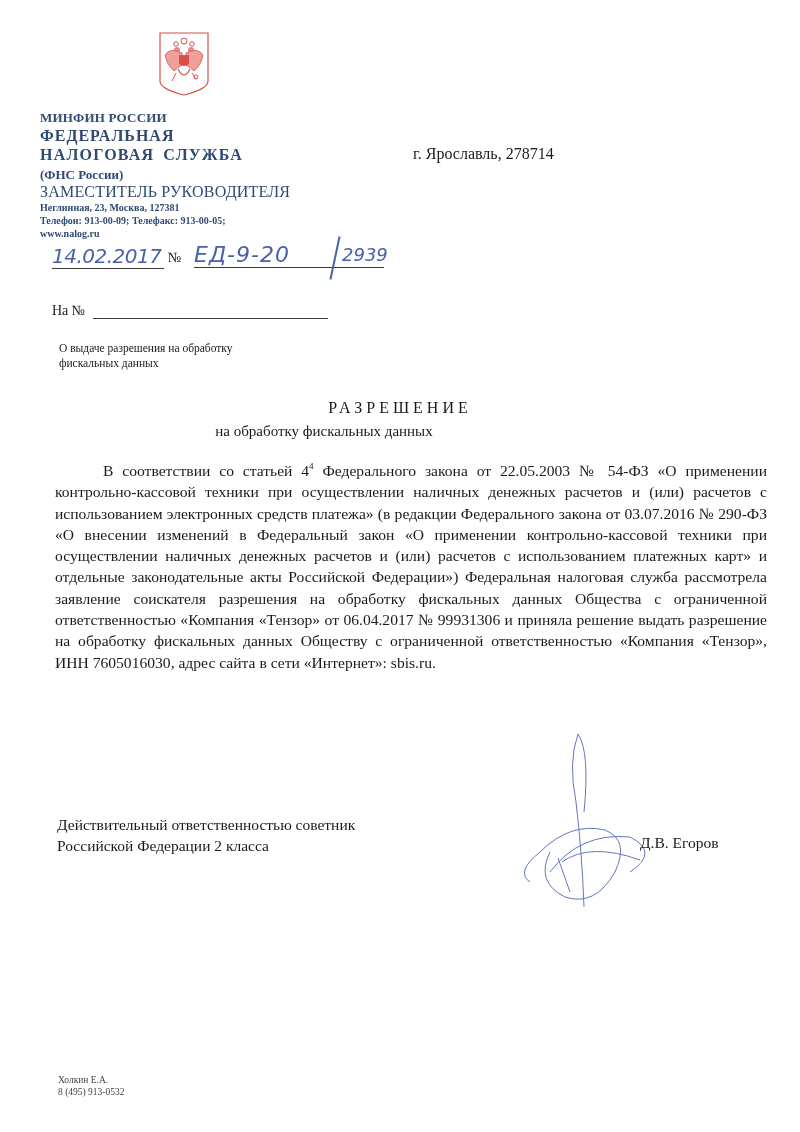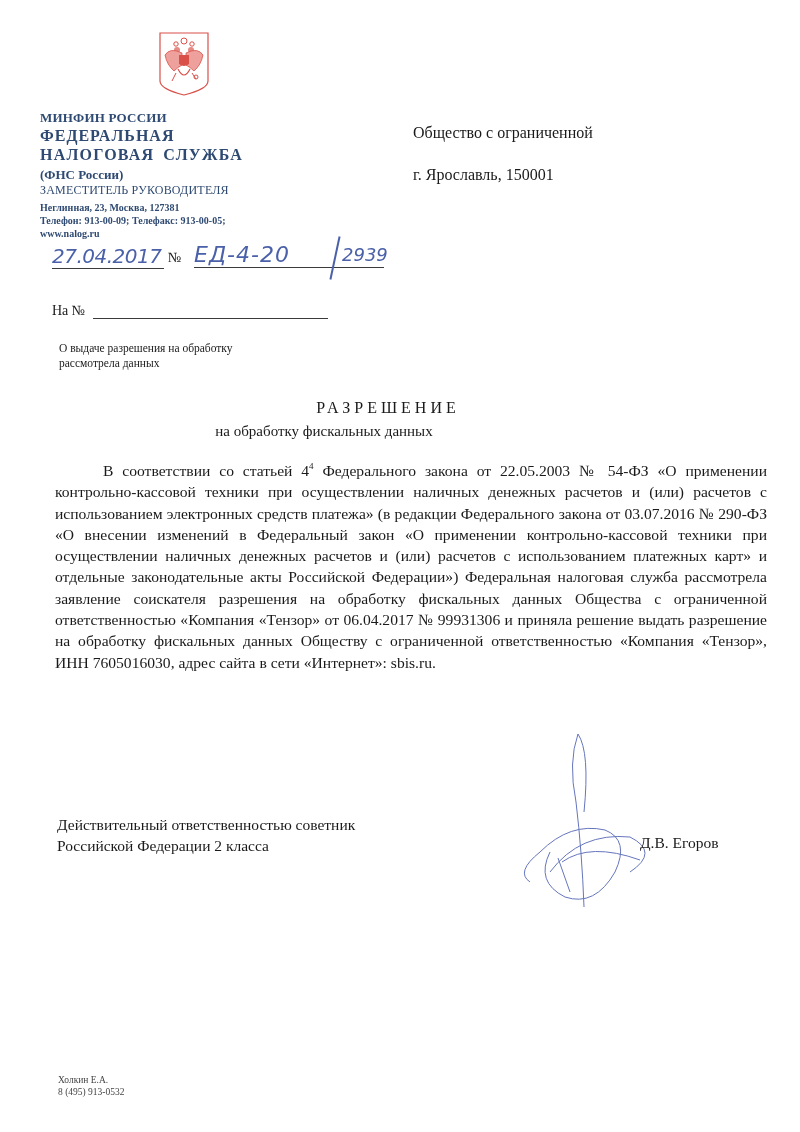--- a/index.html
+++ b/index.html
@@ -9,21 +9,21 @@
   }
   .abs { position: absolute; }
 
   
   .emblem { left: 158px; top: 31px; width: 52px; height: 66px; }
   .lh { left: 40px; width: 335px; color: #2f4a72; }
   .lh-ministry { top: 110px; font-size: 13px; font-weight: bold; letter-spacing: 0.2px; }
   .lh-fns1 { top: 127px; font-size: 16px; font-weight: bold; letter-spacing: 1px; }
   .lh-fns2 { top: 146px; font-size: 16px; font-weight: bold; letter-spacing: 1.2px; word-spacing: 4px; }
   .lh-fns3 { top: 167px; font-size: 13px; font-weight: bold; }
-  .lh-position { top: 183px; font-size: 12px; letter-spacing: 0.2px; }
+  .lh-position { top: 183px; font-size: 16px; letter-spacing: 0.2px; }
   .lh-addr { top: 202px; font-size: 10px; font-weight: bold; }
   .lh-phone { top: 215px; font-size: 10px; font-weight: bold; }
   .lh-web { top: 228px; font-size: 10px; font-weight: bold; }
 
   
   .reg { left: 52px; top: 244px; width: 340px; height: 40px; }
   .reg-date { left: 0; top: 0; width: 112px; font-family: "DejaVu Sans", sans-serif; font-style: italic;
     font-size: 20px; color: #4a60a8; border-bottom: 1px solid #3a3a3a; padding-bottom: 0; letter-spacing: -0.5px; }
   .reg-no-sign { left: 116px; top: 6px; font-size: 14px; color: #1a1a1a; }
   .reg-num { left: 142px; top: -2px; width: 190px; font-family: "DejaVu Sans", sans-serif; font-style: italic;
@@ -34,21 +34,21 @@
   .reply { left: 52px; top: 303px; font-size: 14px; }
   .reply-line { left: 93px; top: 318px; width: 235px; border-bottom: 1px solid #3a3a3a; }
 
   .subject { left: 59px; top: 341px; width: 260px; font-size: 11.5px; line-height: 15px; }
 
   
   .recipient { left: 413px; top: 122px; width: 370px; font-size: 16px; line-height: 21px; }
   .recipient .gap { height: 21px; }
 
   
-  .title { left: 0; width: 776px; top: 399px; text-align: center; font-size: 16px; letter-spacing: 4px; }
+  .title { left: 12px; width: 776px; top: 399px; text-align: center; font-size: 16px; letter-spacing: 4px; }
   .subtitle { left: 0; width: 648px; top: 423px; text-align: center; font-size: 15px; }
 
   
   .body-text { left: 55px; top: 460px; width: 712px; font-size: 15.6px; line-height: 21.3px; text-align: justify; }
   .body-text .indent { display: inline-block; width: 48px; }
   .body-text sup { font-size: 9px; vertical-align: 7px; line-height: 0; }
 
   
   .sig-pos { left: 57px; top: 814px; font-size: 15.5px; line-height: 21px; }
   .sig-name { left: 640px; top: 834px; font-size: 15.5px; text-align: right; }
@@ -85,39 +85,38 @@
 <div class="abs lh lh-ministry">МИНФИН РОССИИ</div>
 <div class="abs lh lh-fns1">ФЕДЕРАЛЬНАЯ</div>
 <div class="abs lh lh-fns2">НАЛОГОВАЯ  СЛУЖБА</div>
 <div class="abs lh lh-fns3">(ФНС России)</div>
 <div class="abs lh lh-position">ЗАМЕСТИТЕЛЬ РУКОВОДИТЕЛЯ</div>
 <div class="abs lh lh-addr">Неглинная, 23, Москва, 127381</div>
 <div class="abs lh lh-phone">Телефон: 913-00-09; Телефакс: 913-00-05;</div>
 <div class="abs lh lh-web">www.nalog.ru</div>
 
 <div class="abs reg">
-  <div class="abs reg-date">27.04.2017</div>
+  <div class="abs reg-date">14.02.2017</div>
   <div class="abs reg-no-sign">№</div>
-  <div class="abs reg-num">ЕД-4-20</div>
+  <div class="abs reg-num">ЕД-9-20</div>
   <div class="abs reg-slash"></div>
   <div class="abs reg-suffix">2939</div>
 </div>
 
 <div class="abs reply">На №</div>
 <div class="abs reply-line"></div>
 
 <div class="abs subject">
   <div>О выдаче разрешения на обработку</div>
-  <div>рассмотрела данных</div>
+  <div>фискальных данных</div>
 </div>
 
 <div class="abs recipient">
-  <div>Общество с ограниченной</div>
   <div class="gap"></div>
-  <div>г. Ярославль, 150001</div>
+  <div>г. Ярославль, 278714</div>
 </div>
 
 <div class="abs title">РАЗРЕШЕНИЕ</div>
 <div class="abs subtitle">на обработку фискальных данных</div>
 
 <div class="abs body-text"><span class="indent"></span><span>В соответствии со статьей 4</span><sup>4</sup><span> Федерального закона от 22.05.2003 № 54-ФЗ «О применении контрольно-кассовой техники при осуществлении наличных денежных расчетов и (или) расчетов с использованием  электронных средств платежа» (в редакции Федерального закона от 03.07.2016 № 290-ФЗ «О внесении изменений в Федеральный закон «О применении контрольно-кассовой техники при осуществлении наличных денежных расчетов и (или) расчетов с использованием платежных карт» и отдельные законодательные акты Российской Федерации») Федеральная налоговая служба рассмотрела заявление соискателя разрешения на обработку фискальных данных Общества с ограниченной ответственностью «Компания «Тензор» от 06.04.2017 №  99931306 и приняла решение выдать разрешение на обработку фискальных данных Обществу с ограниченной ответственностью «Компания «Тензор», ИНН 7605016030, адрес сайта в сети «Интернет»: sbis.ru.</span></div>
 
 <div class="abs sig-pos">
   <div>Действительный ответственностью советник</div>
   <div>Российской Федерации 2 класса</div>

